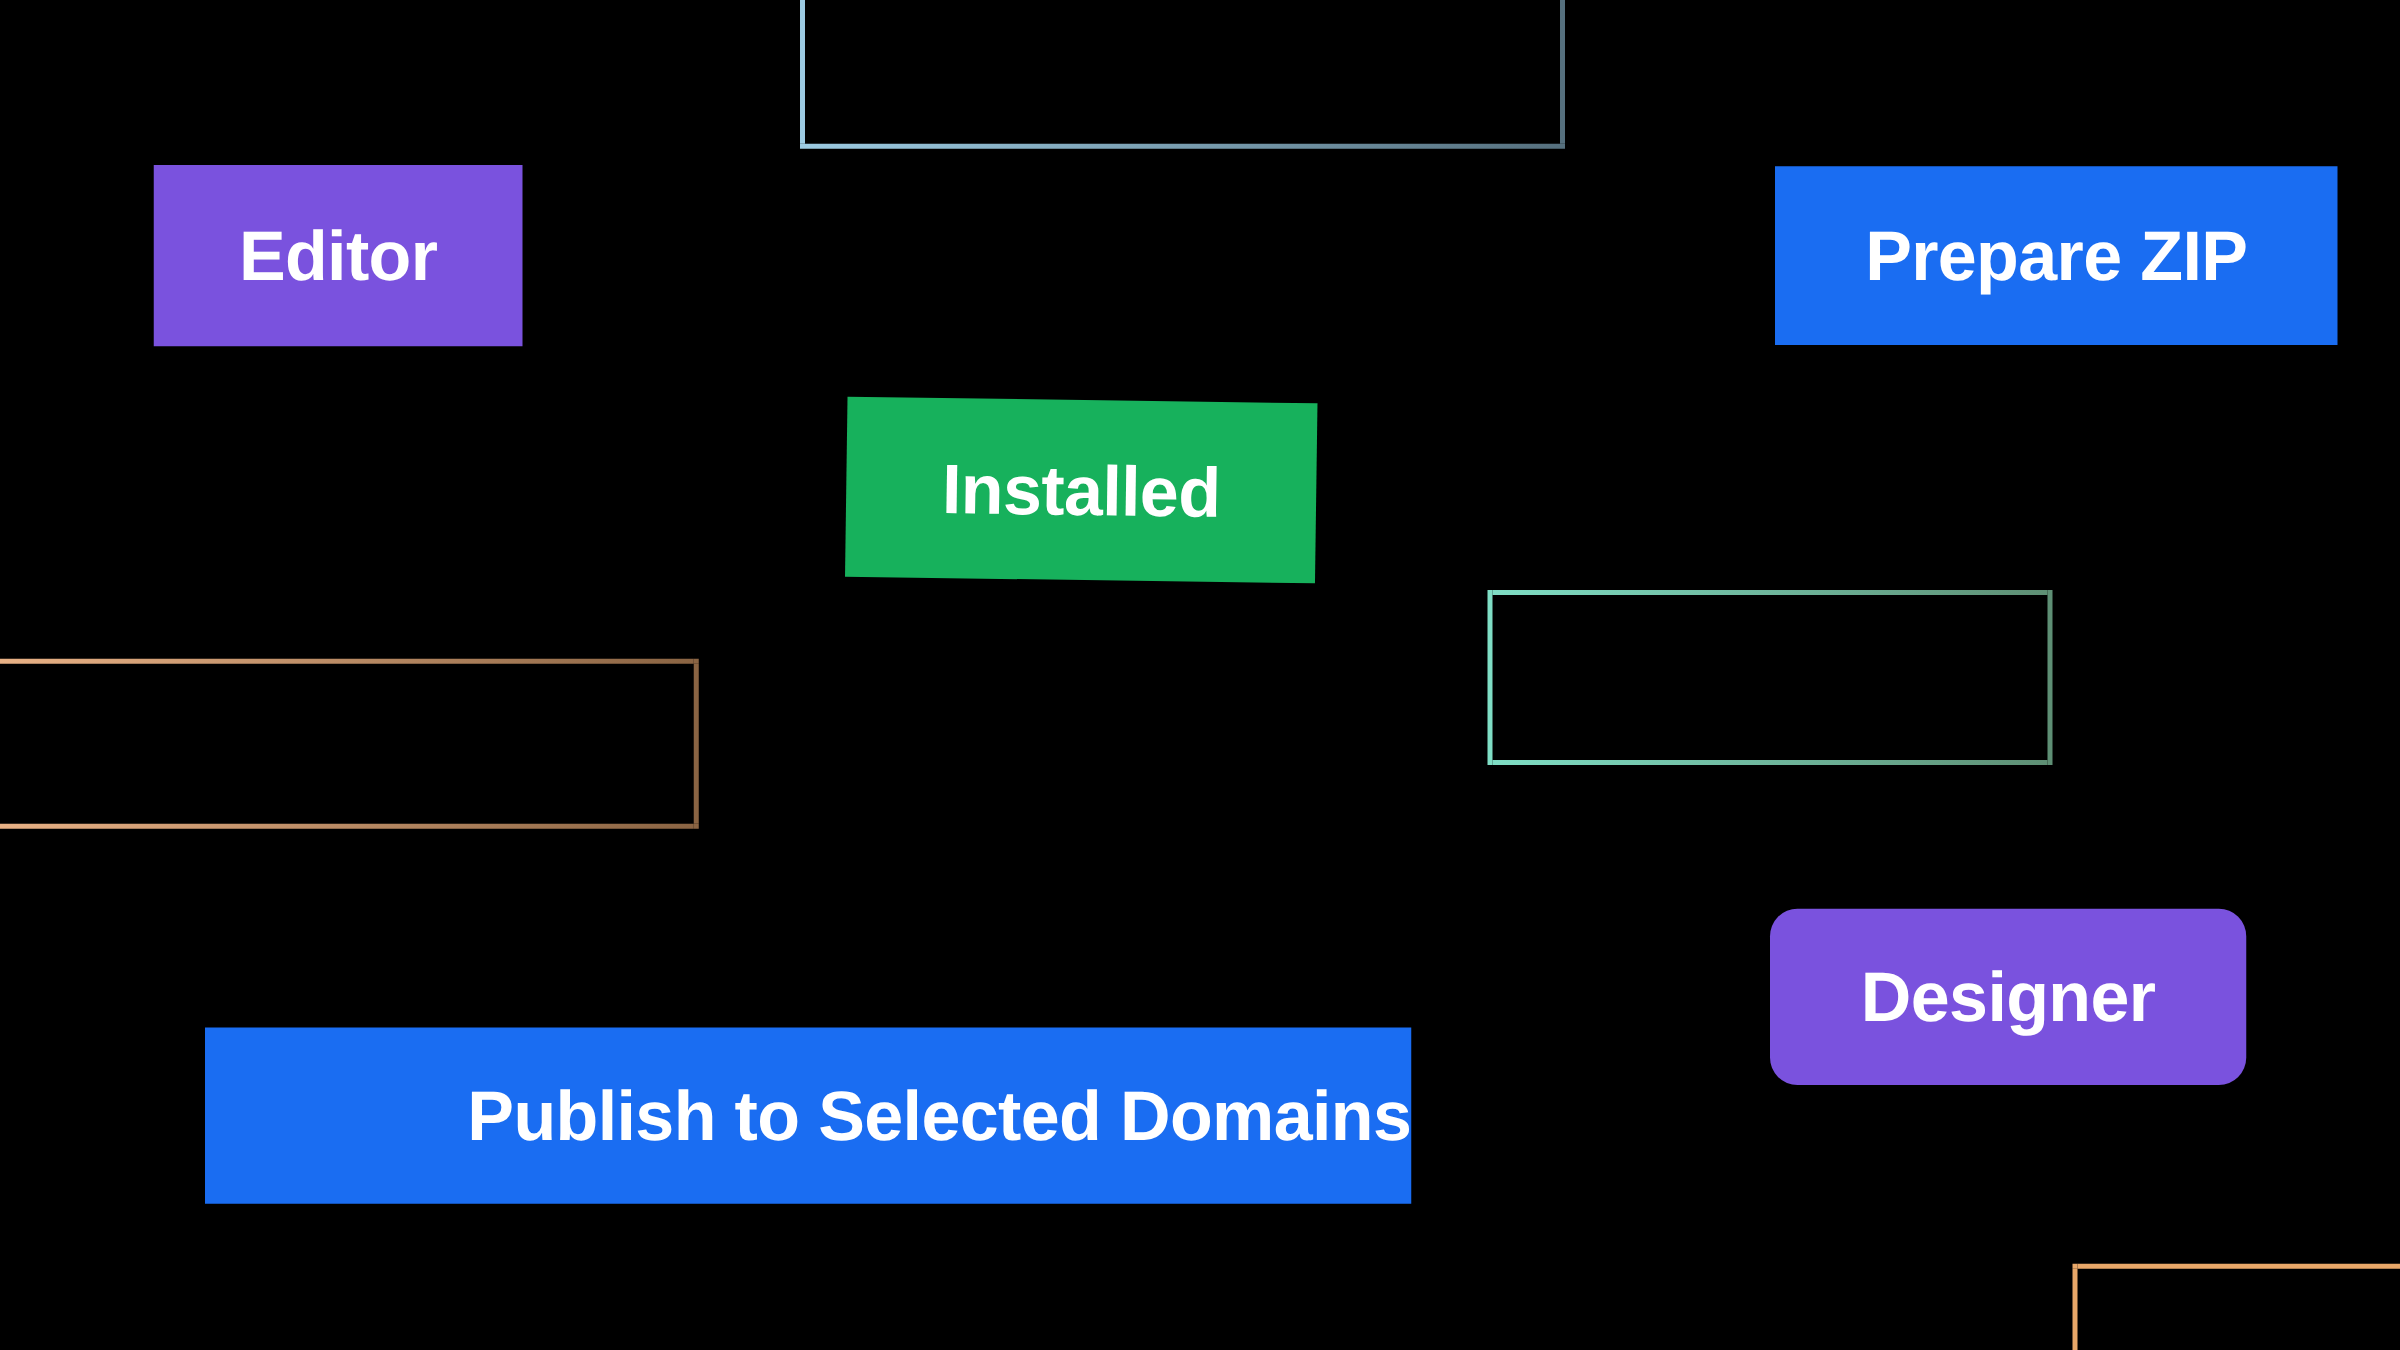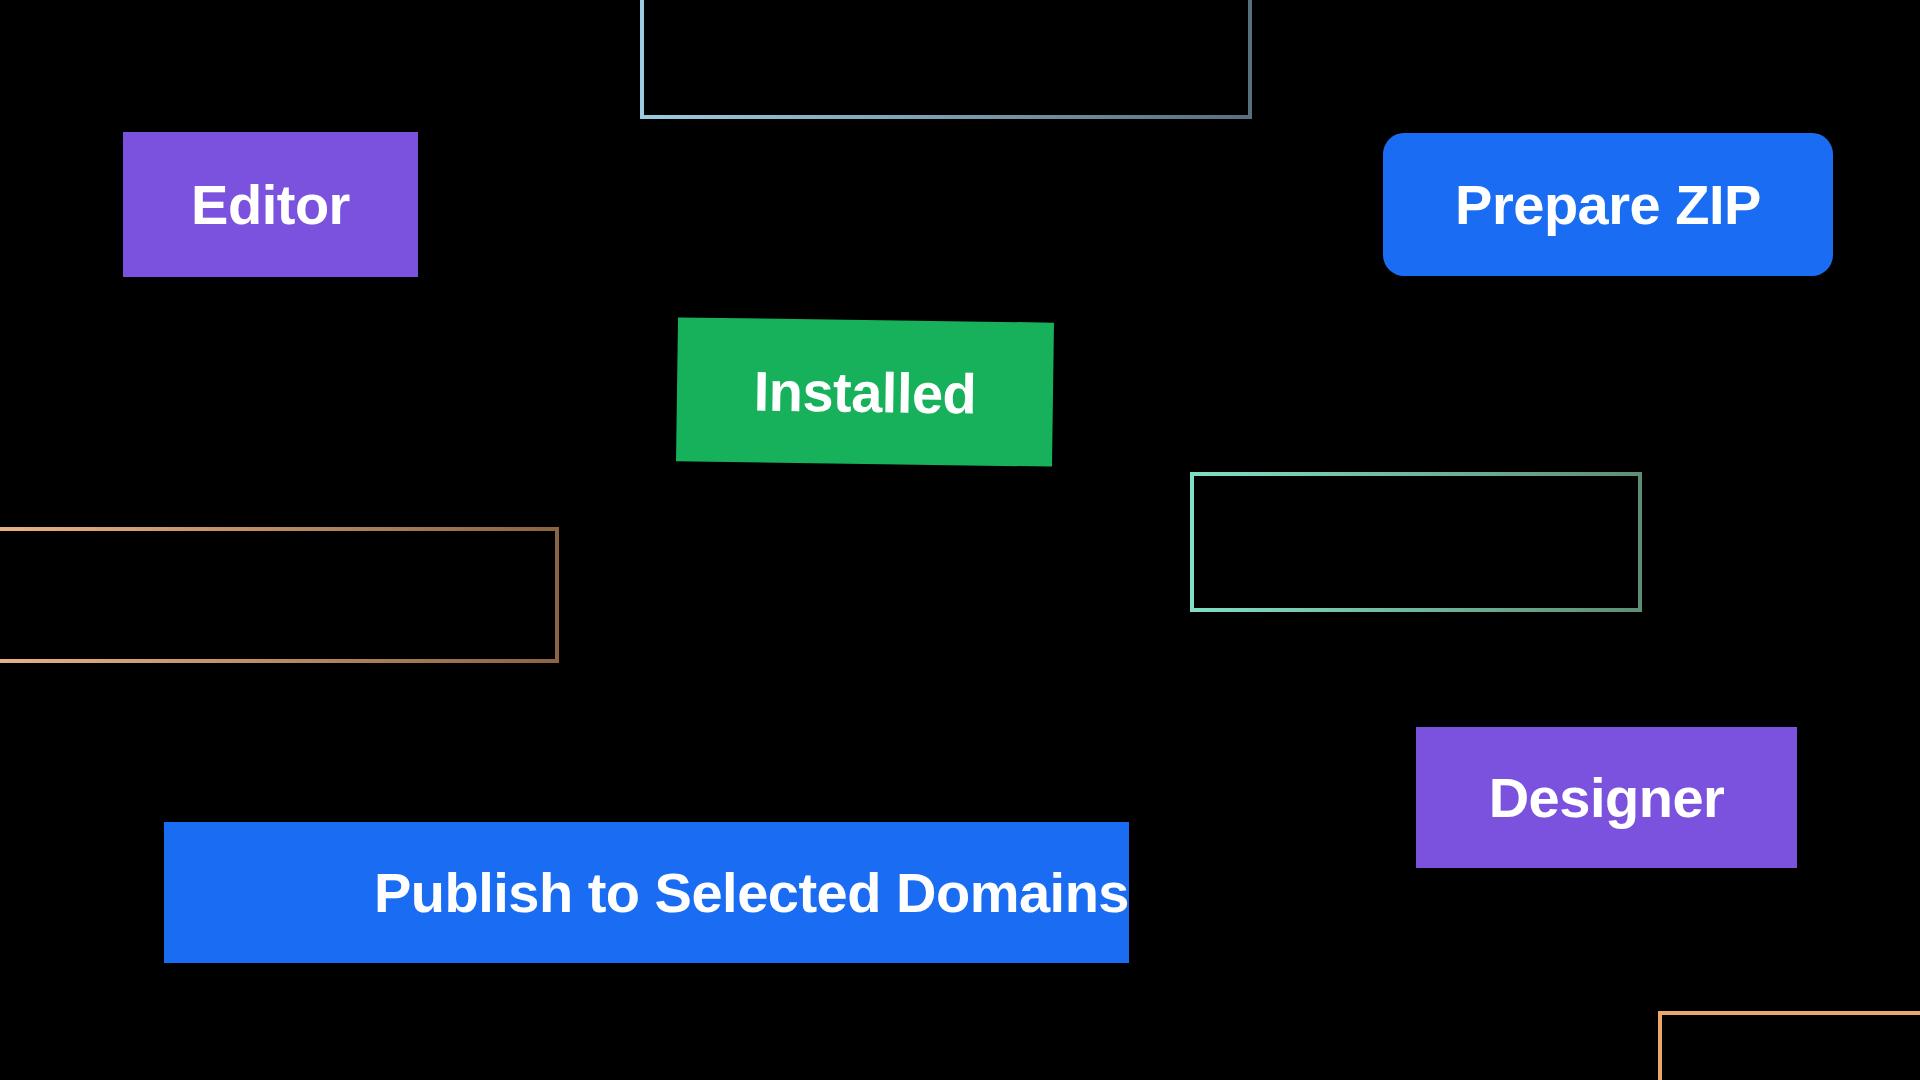--- a/index.html
+++ b/index.html
@@ -35,21 +35,21 @@
   }
   .frame {
     position: absolute;
     border: 4px solid;
     border-image: linear-gradient(90deg, var(--c1), var(--c2)) 1;
     background: transparent;
   }
 
   
   #editor-btn      { left: 123px;  top: 132px;  width: 295px; height: 145px; }
-  #prepare-zip-btn { left: 1383px; top: 133px;  width: 450px; height: 143px; border-radius: 21px; }
+  #prepare-zip-btn { left: 1420px; top: 133px;  width: 450px; height: 143px; }
   #installed-btn   { left: 677px;  top: 320px;  width: 376px; height: 144px; transform: rotate(0.8deg); }
   #designer-btn    { left: 1416px; top: 727px;  width: 381px; height: 141px; }
   #publish-btn     { left: 164px;  top: 822px;  width: 965px; height: 141px; }
 
   #top-frame          { left: 640px;  top: -62px;  width: 604px; height: 173px; }
   #left-frame         { left: -26px;  top: 527px;  width: 577px; height: 128px; }
   #right-frame        { left: 1190px; top: 472px;  width: 444px; height: 132px; }
   #bottom-right-frame { left: 1658px; top: 1011px; width: 300px; height: 110px; }
 </style>
 </head>
@@ -70,21 +70,21 @@
   </button>
 
   <button class="btn" id="prepare-zip-btn" style="background: rgb(26, 109, 242);">
     <span class="btn-label" style="color: rgb(255, 255, 255);">Prepare ZIP</span>
   </button>
 
   <button class="btn" id="installed-btn" style="background: rgb(23, 177, 92);">
     <span class="btn-label" style="color: rgb(255, 255, 255);">Installed</span>
   </button>
 
-  <button class="btn" id="designer-btn" style="background: rgb(122, 82, 222);">
+  <button class="btn" id="designer-btn" style="background: rgb(122, 82, 222); border-radius: 22px;">
     <span class="btn-label" style="color: rgb(255, 255, 255);">Designer</span>
   </button>
 
   <button class="btn" id="publish-btn" style="background: rgb(26, 109, 242); justify-content: flex-end;">
     <span class="btn-label" style="color: rgb(255, 255, 255);">Publish to Selected Domains</span>
   </button>
 
 </div>
 
 </body></html>

